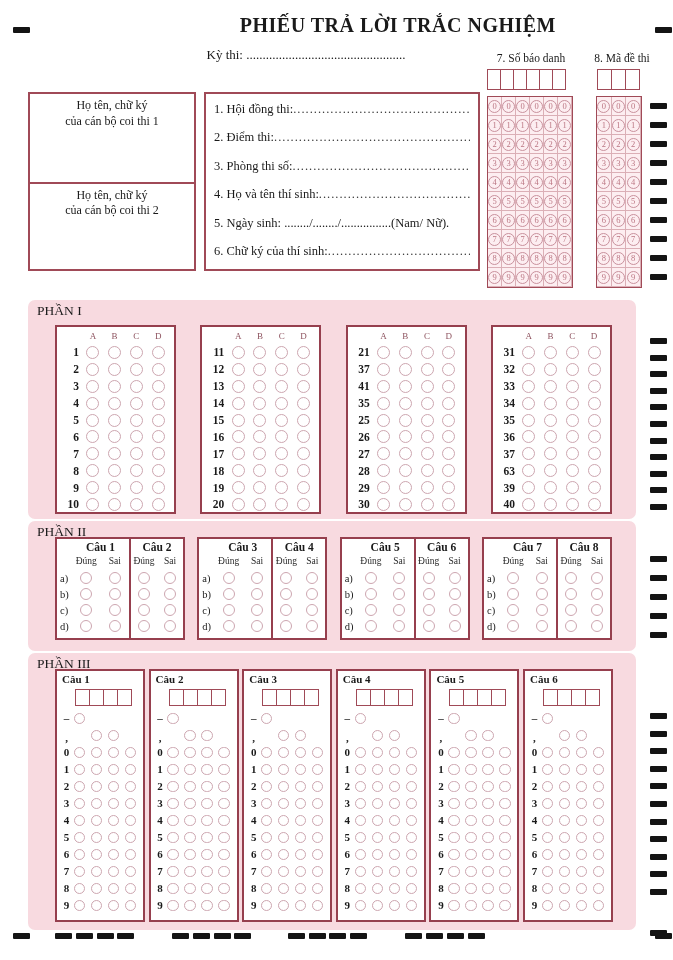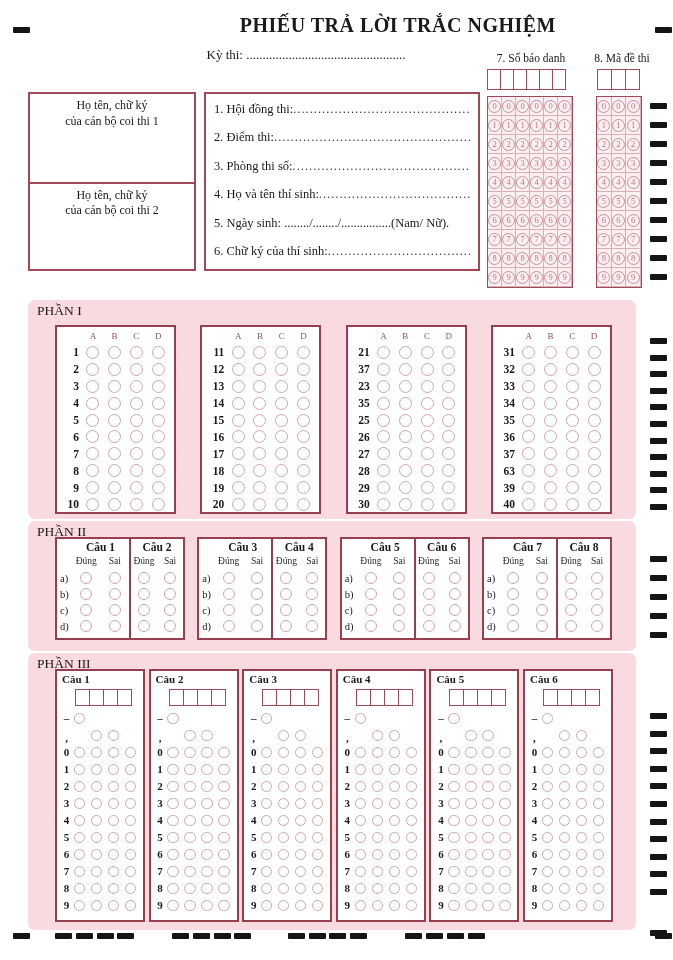--- a/index.html
+++ b/index.html
@@ -775,21 +775,21 @@
               <span class="bub b13"></span>
             </span>
             <span class="bcell">
               <span class="bub b13"></span>
             </span>
             <span class="bcell">
               <span class="bub b13"></span>
             </span>
           </div>
           <div class="p1row">
-            <span class="p1num">23</span>
+            <span class="p1num">41</span>
             <span class="bcell">
               <span class="bub b13"></span>
             </span>
             <span class="bcell">
               <span class="bub b13"></span>
             </span>
             <span class="bcell">
               <span class="bub b13"></span>
             </span>
             <span class="bcell">

